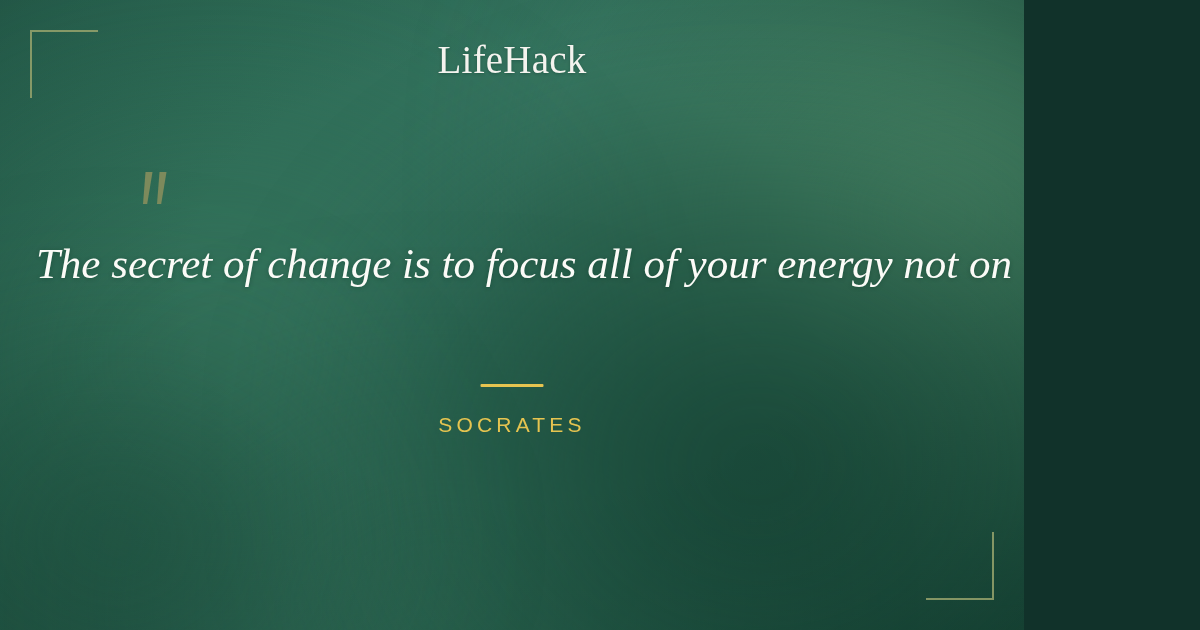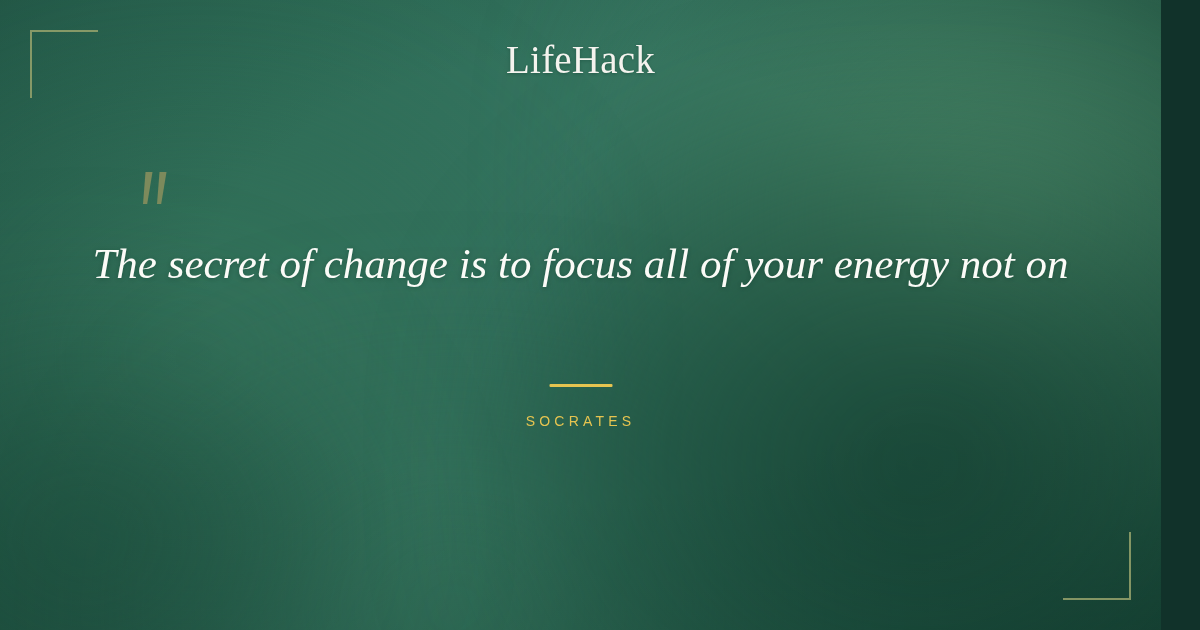--- a/index.html
+++ b/index.html
@@ -4,21 +4,21 @@
 <title>Quote Card</title>
 <style>
   html, body {
     margin: 0;
     padding: 0;
     background: #11322a;
   }
 
   .card {
     position: relative;
-    width: 1161px;
+    width: 1024px;
     height: 630px;
     overflow: hidden;
     font-family: "Liberation Sans", sans-serif;
     background-color: #404040;
     isolation: isolate;
   }
 
   
   .bg-base {
     position: absolute;
@@ -165,21 +165,21 @@
     height: 46px;
   }
   .quote-mark svg { display: block; }
 
   .quote-text {
     position: absolute;
     left: 50%;
     top: 236px;
     transform: translateX(-50%);
     width: 1000px;
-    text-align: center;
+    text-align: right;
     font-family: "Liberation Serif", "DejaVu Serif", serif;
     font-style: italic;
     font-weight: 400;
     font-size: 43px;
     line-height: 1.30;
     color: #fbfbf7;
     text-shadow: 0 1px 4px rgba(8,40,30,0.28);
   }
   .quote-line { display: block; white-space: nowrap; }
 
@@ -194,21 +194,21 @@
     border-radius: 1px;
   }
 
   .author {
     position: absolute;
     left: 0;
     right: 0;
     top: 414px;
     text-align: center;
     font-family: "Liberation Sans", "DejaVu Sans", sans-serif;
-    font-size: 14px;
+    font-size: 21px;
     font-weight: 500;
     color: #e6c450;
     letter-spacing: 4.2px;
     text-transform: uppercase;
     line-height: 1;
   }
 </style>
 </head>
 <body>
 

